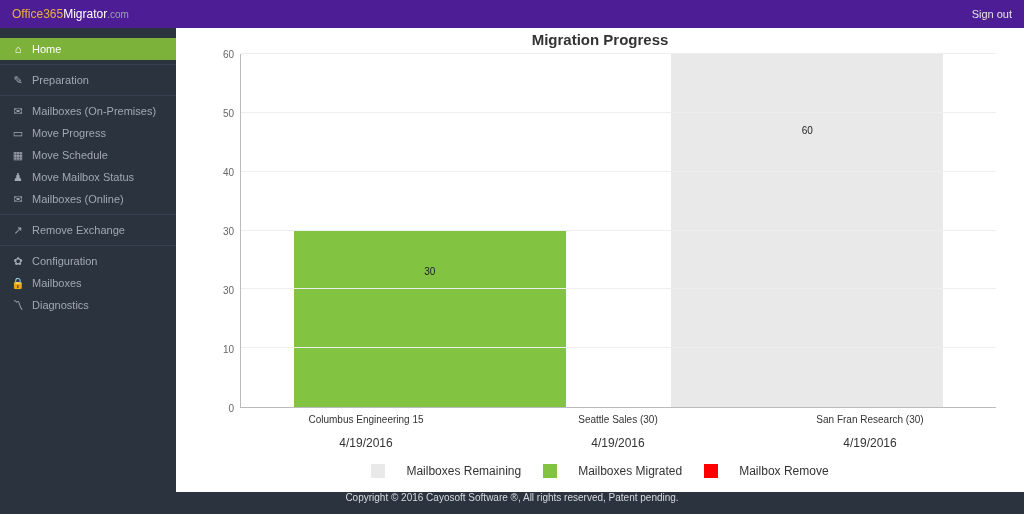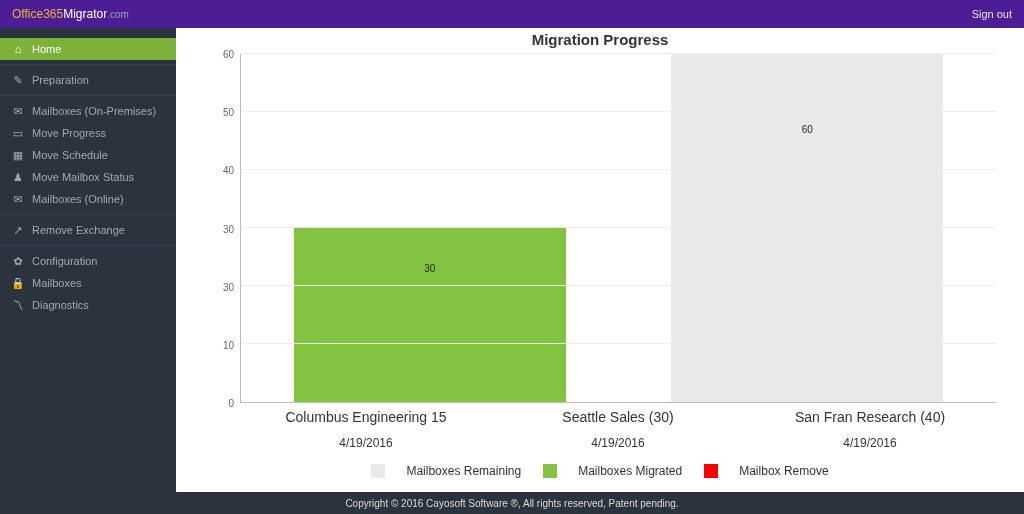--- a/index.html
+++ b/index.html
@@ -37,32 +37,32 @@
   .grid-line { position:absolute; left:0; right:0; border-top:1px solid #eee; }
   .bars { position:absolute; left:0; right:0; bottom:0; top:0; display:flex; }
   .bar-slot { flex:1; display:flex; align-items:flex-end; justify-content:center; position:relative; }
   .bar { width:72%; position:relative; display:flex; align-items:center; justify-content:center; }
   .bar.green { background:#82c341; }
   .bar.gray  { background:#e9e9e9; }
   .bar-label { position:absolute; width:100%; text-align:center; font-size:10px; color:#222; top:20%; }
 
   .x-axis { display:flex; margin-left:36px; }
   .x-cell { flex:1; text-align:center; padding-top:6px; }
-  .x-cat { font-size:14px; color:#333; }
+  .x-cat { font-size:10px; color:#333; }
   .x-date { font-size:12px; color:#333; margin-top:11px; }
 
   .legend { display:flex; justify-content:center; gap:22px; margin:14px 0 4px 0; font-size:12px; }
   .legend-item { display:flex; align-items:center; gap:21px; }
   .swatch { width:14px; height:14px; display:inline-block; }
   .swatch.gray{background:#e9e9e9;}
   .swatch.green{background:#82c341;}
   .swatch.red{background:#ff0000;}
 
   
-  .footer { height:22px; background:#2b333e; color:#d7dbe0; font-size:10px; display:flex; align-items:center; justify-content:center; }
+  .footer { height:22px; background:#2b333e; color:#d7dbe0; font-size:10px; display:flex; align-items:flex-start; justify-content:center; }
 </style>
 </head>
 <body>
 
 <div class="topbar">
   <div class="brand">
     <span class="b1">Office365</span><span class="b2">Migrator</span><span class="b3">.com</span>
   </div>
   <div class="signout">Sign out</div>
 </div>
@@ -164,21 +164,21 @@
       <div class="x-axis" id="x-axis">
           <div class="x-cell">
             <div class="x-cat">Columbus Engineering 15</div>
             <div class="x-date">4/19/2016</div>
           </div>
           <div class="x-cell">
             <div class="x-cat">Seattle Sales (30)</div>
             <div class="x-date">4/19/2016</div>
           </div>
           <div class="x-cell">
-            <div class="x-cat">San Fran Research (40)</div>
+            <div class="x-cat">San Fran Research (30)</div>
             <div class="x-date">4/19/2016</div>
           </div>
         </div>
       <div class="legend" id="legend">
           <div class="legend-item">
             <span class="swatch gray"></span>
             <span>Mailboxes Remaining</span>
           </div>
           <div class="legend-item">
             <span class="swatch green"></span>

